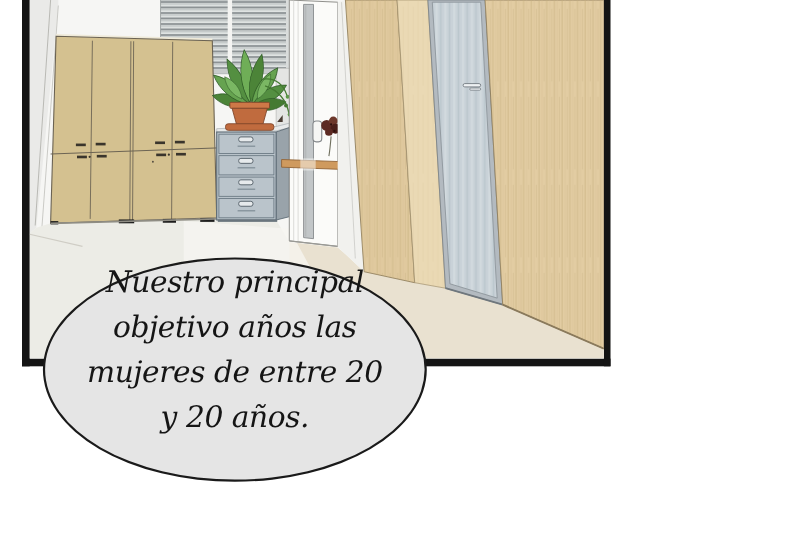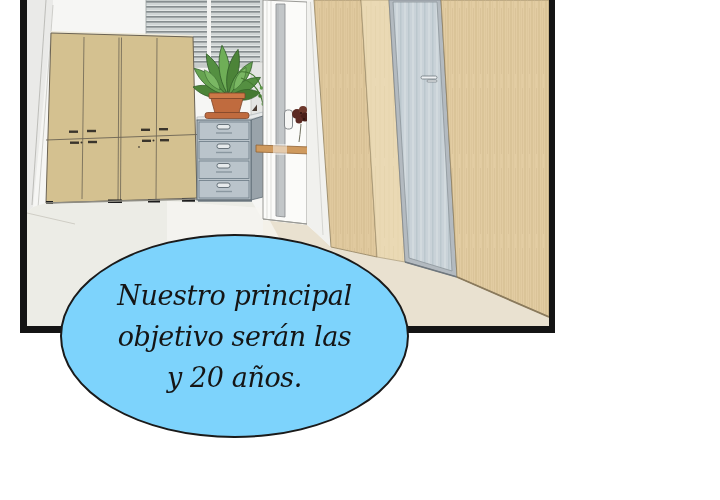--- a/index.html
+++ b/index.html
@@ -8,23 +8,23 @@
     overflow:hidden;font-family:"DejaVu Sans",sans-serif;
   }
   .panel{
     position:absolute;left:20px;top:0;width:535px;height:333px;
     box-sizing:border-box;background:#f6f6f4;
     border-left:7px solid #141414;border-right:6px solid #141414;border-bottom:7px solid #141414;
     z-index:1;
   }
   .panel svg{display:block;width:522px;height:326px;}
   .bubble{
-    position:absolute;left:60px;top:234px;width:349px;height:204px;
-    box-sizing:border-box;background:#7dd3fc;border:2px solid #1a1a1a;border-radius:50%;
-    z-index:3;display:flex;align-items:center;justify-content:center;
+    position:absolute;left:39px;top:234px;width:349px;height:204px;
+    box-sizing:border-box;background:#e5e5e5;border:2px solid #1a1a1a;border-radius:50%;
+    z-index:3;display:flex;align-items:flex-start;justify-content:center;
   }
   .bubble-text{
     font-family:"DejaVu Serif",serif;font-style:italic;
     font-size:27px;line-height:41px;letter-spacing:-0.4px;
     color:#151515;text-align:center;white-space:nowrap;
   }
 </style>
 </head>
 <body>
 
@@ -216,18 +216,19 @@
         <polygon points="414,0 522,0 522,317 430,277" fill="#e2cca2" stroke="#8d7c5a" stroke-width="0.8"></polygon>
         <polygon points="414,0 522,0 522,317 430,277" fill="url(#grainA)" opacity="0.85"></polygon>
         <path d="M430,277 L522,317" stroke="#8a7a5c" stroke-width="1.8" fill="none"></path>
       </g>
     </svg>
   </div>
 
   <div class="bubble">
     <div class="bubble-text">
       <div>Nuestro principal</div>
-      <div>objetivo serán las</div>
+      <div>objetivo años las</div>
+      <div>mujeres de entre 20</div>
       <div>y 20 años.</div>
     </div>
   </div>
 
 </div>
 
 </body></html>

